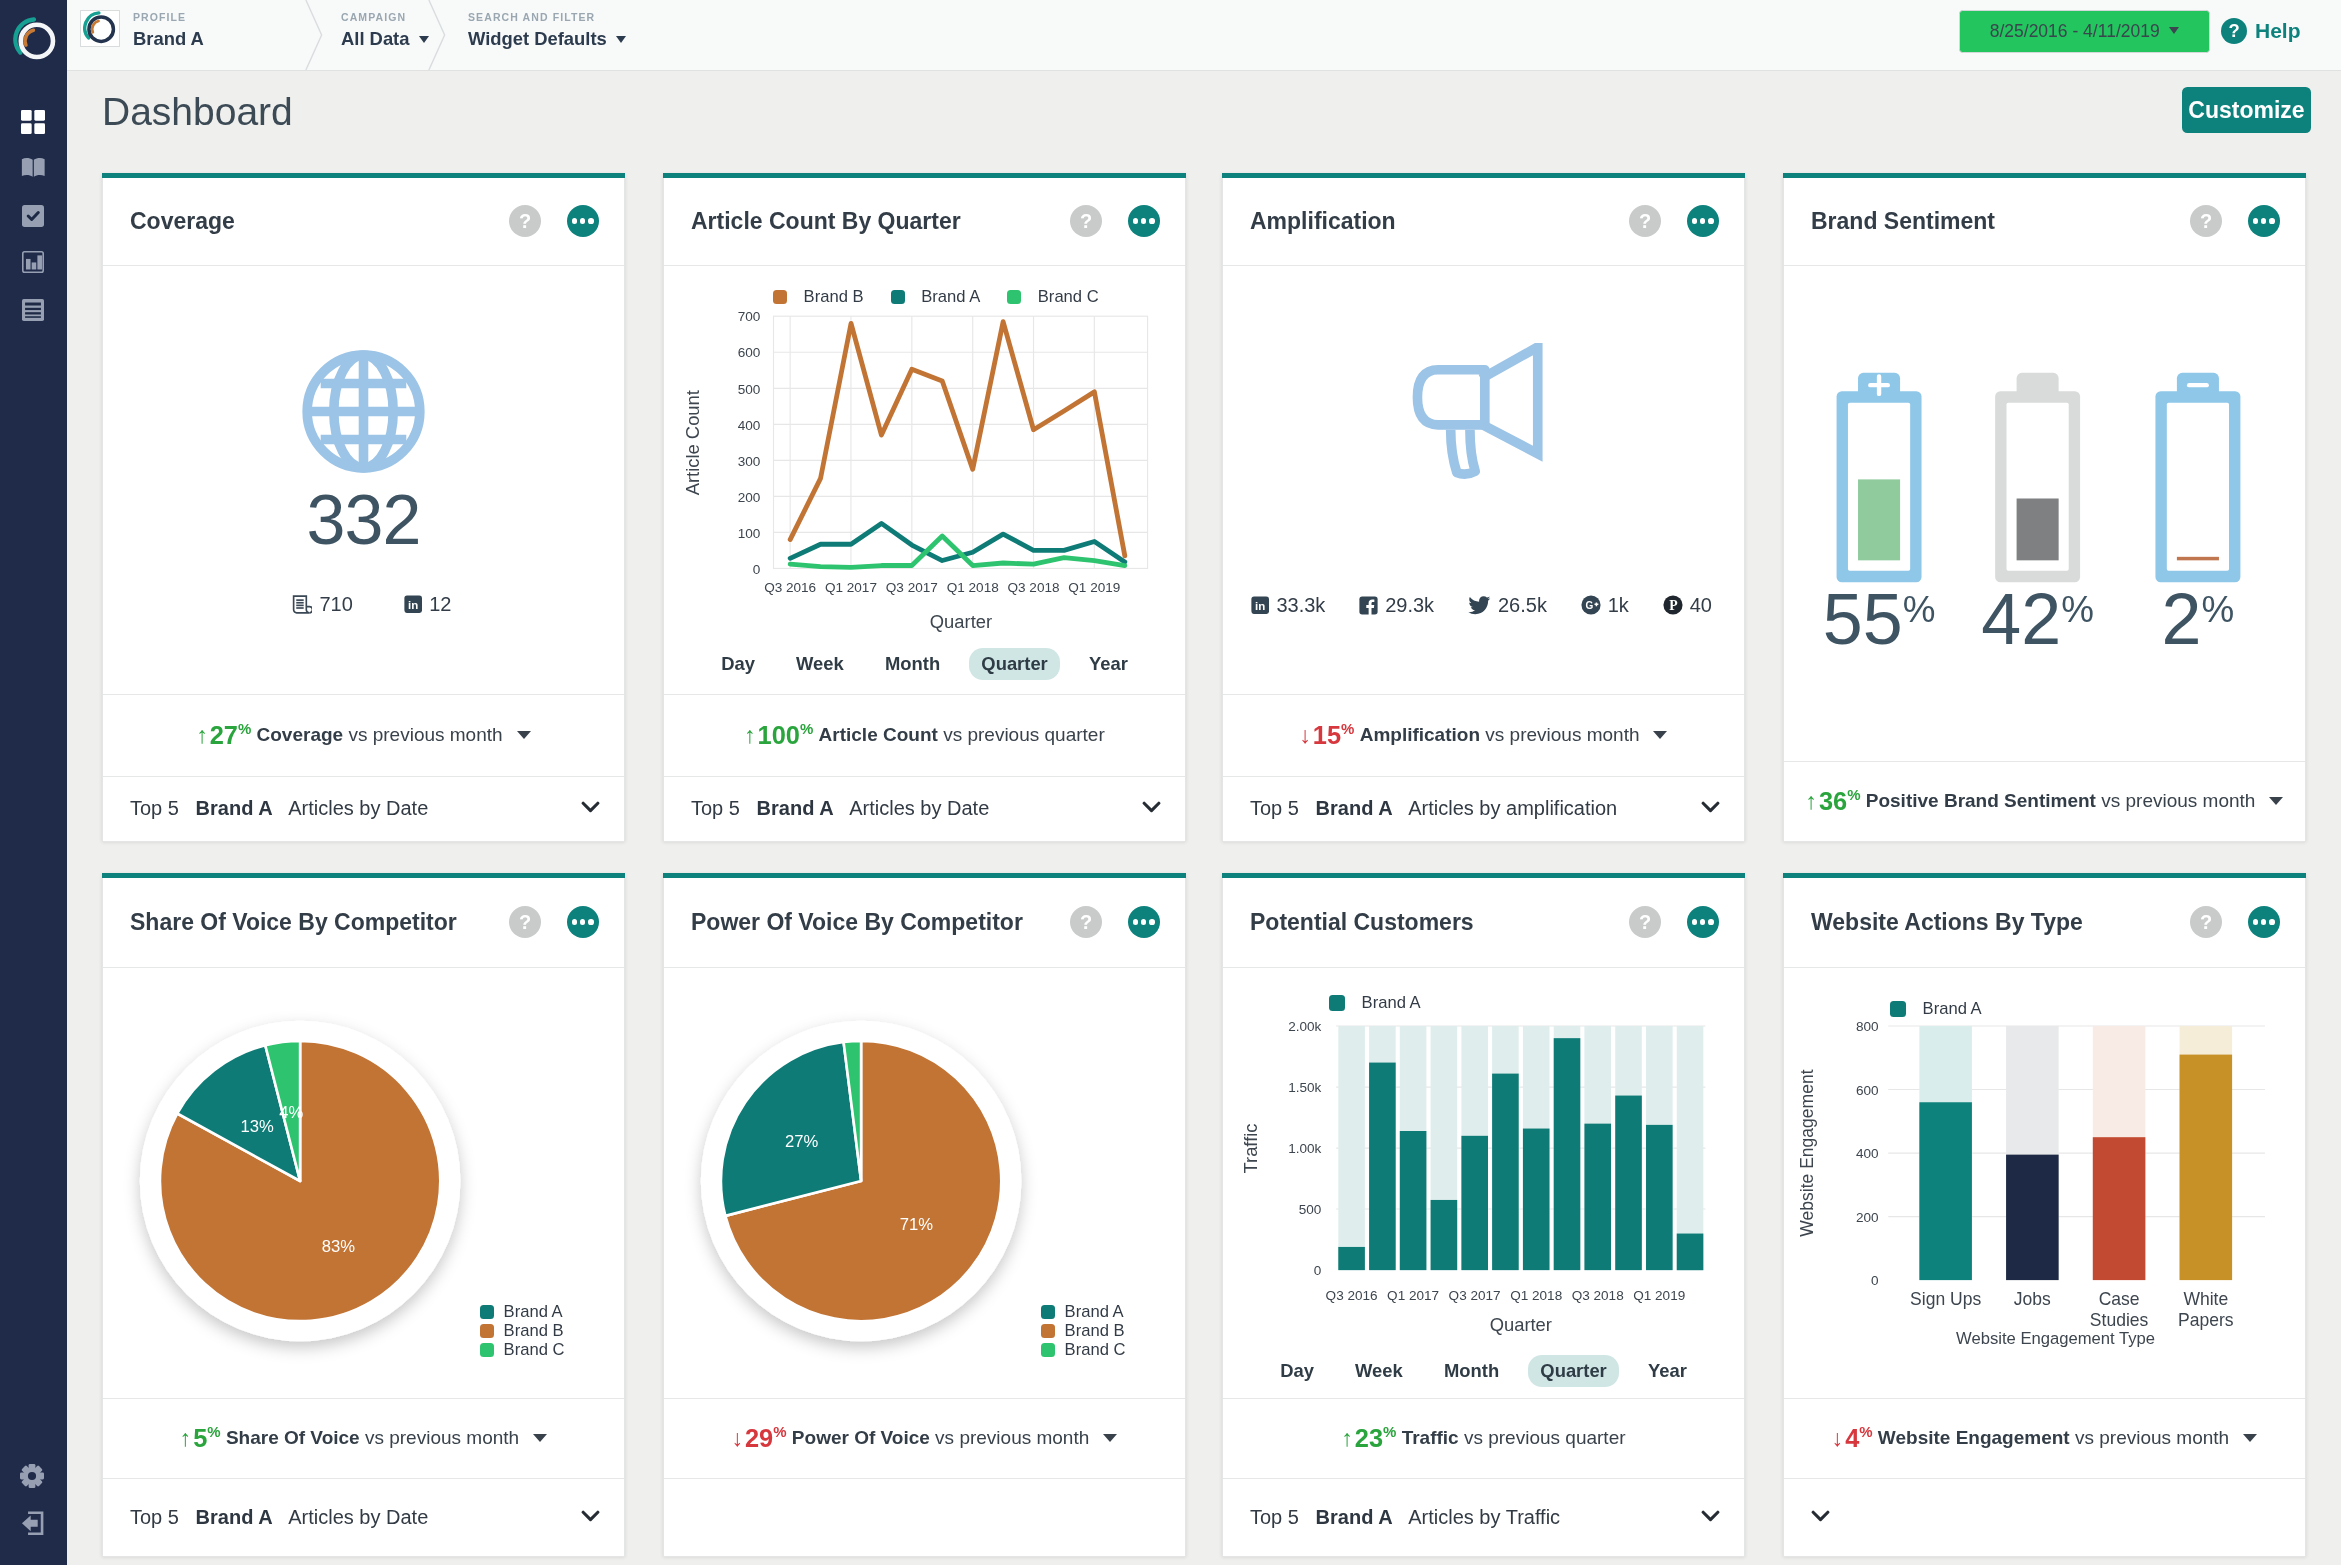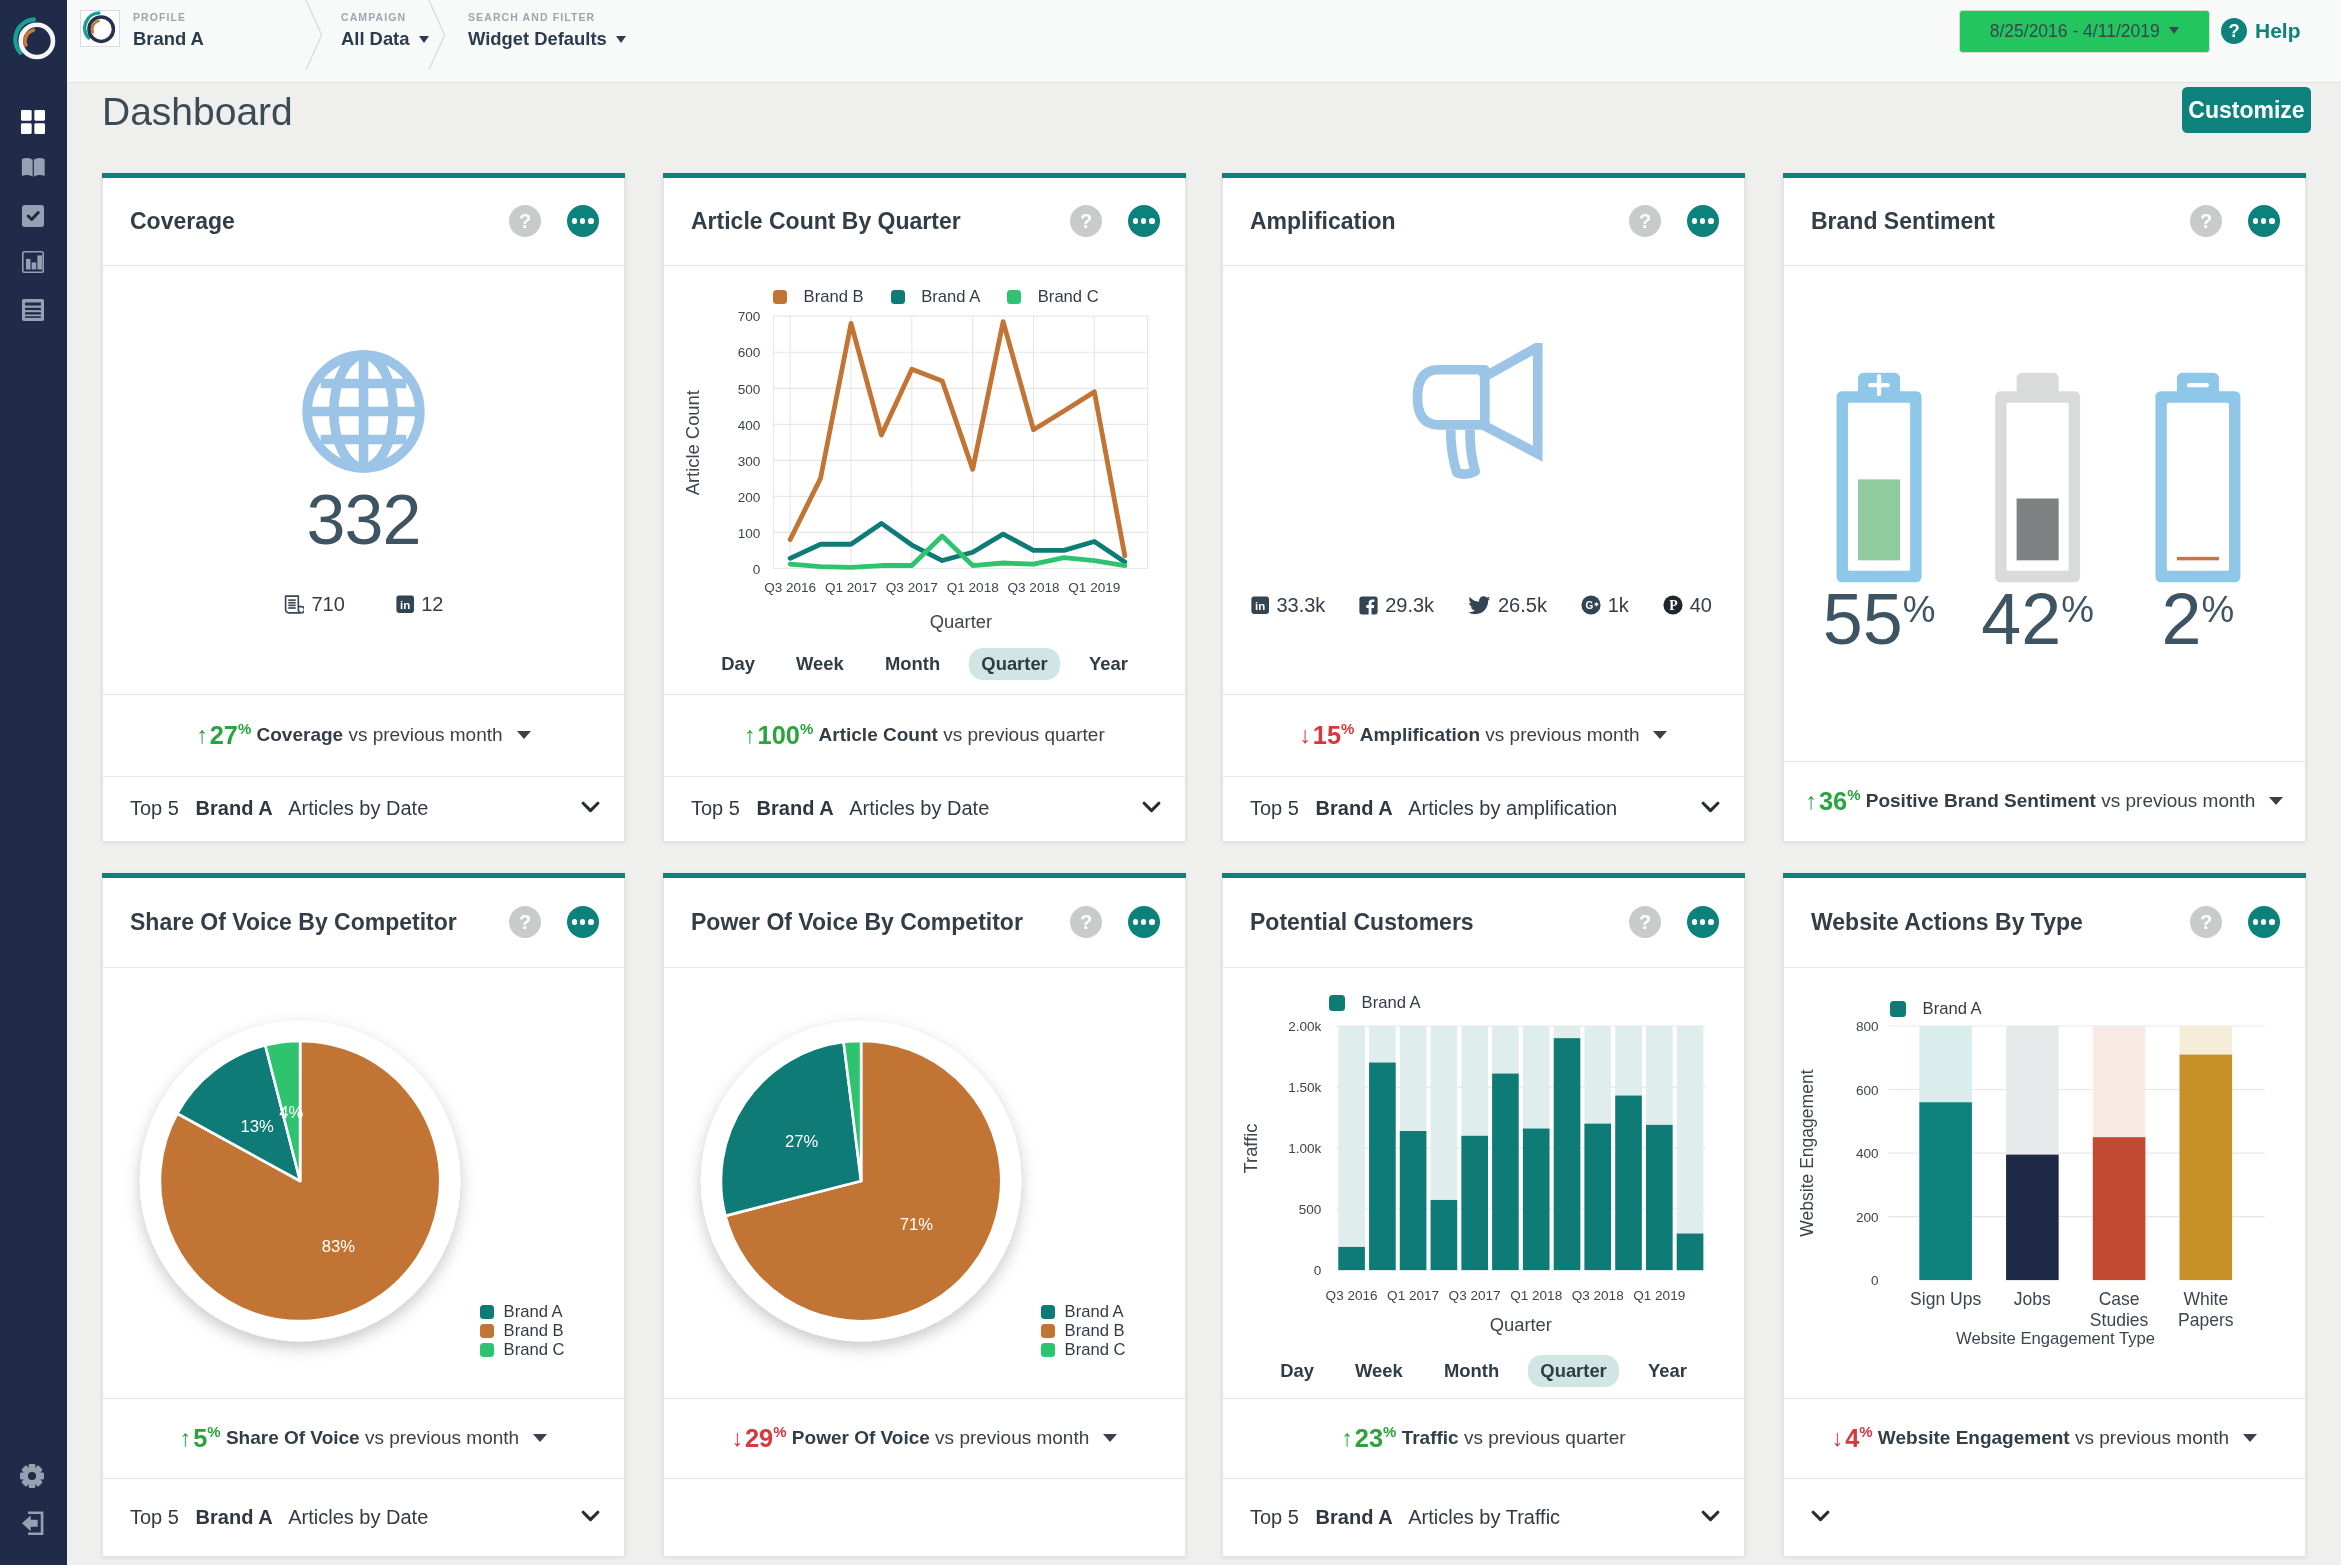--- a/index.html
+++ b/index.html
@@ -1,19 +1,19 @@
 <!DOCTYPE html>
 <html lang="en" style="font-size:14px"><head>
 <meta charset="utf-8">
 <title>Dashboard</title>
 <style>
 * { margin:0; padding:0; box-sizing:border-box; }
 html,body { width:2342px; height:1566px; font-family:"Liberation Sans", sans-serif; background:#efefed; overflow:hidden; }
 .sidebar { position:absolute; left:0; top:0; width:67px; height:1566px; background:#202b4a; z-index:5; }
-.topbar { position:absolute; left:67px; top:0; width:2275px; height:83px; background:#f8f9f9; border-bottom:0.9px solid #e0e2e2; z-index:4;padding-left:28px; }
+.topbar { position:absolute; left:67px; top:0; width:2275px; height:71px; background:#f8f9f9; border-bottom:0.9px solid #e0e2e2; z-index:4;padding-left:28px; }
 .probox { position:absolute; left:13px; top:9.6px; width:40px; height:37px; background:#fff; border:0.9px solid #d9dcdc; display:flex; align-items:center; justify-content:center; }
 .bc { position:absolute; top:11.4px; }
 .bclab { font-size:10.5px; font-weight:bold; letter-spacing:1.1px; color:#9aa7b1; }
 .bcval { font-size:18.4px; font-weight:bold; color:#2c3b4d; margin-top:4.4px; white-space:nowrap; }
 .tri2 { display:inline-block; width:0; height:0; border-left:5.7px solid transparent; border-right:5.7px solid transparent; border-top:7px solid #2c3b4d; margin-left:9.6px; vertical-align:1.8px; }
 .datebox { position:absolute; left:1892px; top:9.6px; width:251px; height:43px; background:#22c55e; border:0.9px solid #d5d8d8; border-radius:3.5px; font-size:17.5px; color:#3b454e; text-align:center; line-height:41px; }
 .helpw { position:absolute; left:2154px; top:18.4px; display:flex; align-items:center; }
 .helpc { width:26px; height:26px; border-radius:50%; background:#0d827d; color:#fff; font-size:18.4px; font-weight:bold; text-align:center; line-height:26px; }
 .helpt { color:#0d827d; font-size:21px; font-weight:bold; margin-left:8px; }
 .content { position:absolute; left:67px; top:71px; width:2090px; height:1495px; }
@@ -27,21 +27,21 @@
 .r2 .chead { height:90px; }
 .ctitle { font-size:23px; font-weight:bold; color:#333d47; flex:1; }
 .hicons { display:flex; align-items:center; gap:25.4px; }
 .qc { width:32px; height:32px; border-radius:50%; background:#c9cbcb; color:#fff; font-size:20px; font-weight:bold; text-align:center; line-height:32px; }
 .dc { width:32px; height:32px; border-radius:50%; background:#0d827d; display:flex; align-items:center; justify-content:center; gap:2.5px; }
 .dc i { width:5.7px; height:5.7px; border-radius:50%; background:#fff; }
 .cbody { position:relative; height:429px; border-bottom:0.9px solid #e6e8e8; overflow:hidden; }
 .r2 .cbody { height:431px; }
 .cbody.b4 { height:496px; }
 .bignum { position:absolute; width:100%; text-align:center; font-size:70px; color:#3e5463; letter-spacing:-0.9px; }
-.subrow { position:absolute; width:100%; display:flex; justify-content:center; gap:51px; }
+.subrow { position:absolute; width:100%; display:flex; justify-content:center; gap:51px;margin-left:8px; }
 .subit { display:inline-flex; align-items:center; gap:7px; font-size:20px; color:#333d48; }
 .socrow { position:absolute; top:328px; left:28px; right:32px; display:flex; justify-content:space-between; }
 .comp { height:82px; border-bottom:0.9px solid #e6e8e8; display:flex; align-items:center; justify-content:center; font-size:19px; color:#39424b; white-space:nowrap; }
 .r2 .comp { height:80px; }
 .c4 .comp { border-bottom:none; height:79px; }
 .arr { font-size:23px; font-weight:bold; margin-right:1.8px; }
 .pct { font-size:25.4px; font-weight:bold; }
 .pct sup { font-size:15px; vertical-align:9.6px; }
 .comp b { color:#333d47; }
 .ctri { width:0; height:0; border-left:7px solid transparent; border-right:7px solid transparent; border-top:8px solid #39424b; margin-left:14px; }

